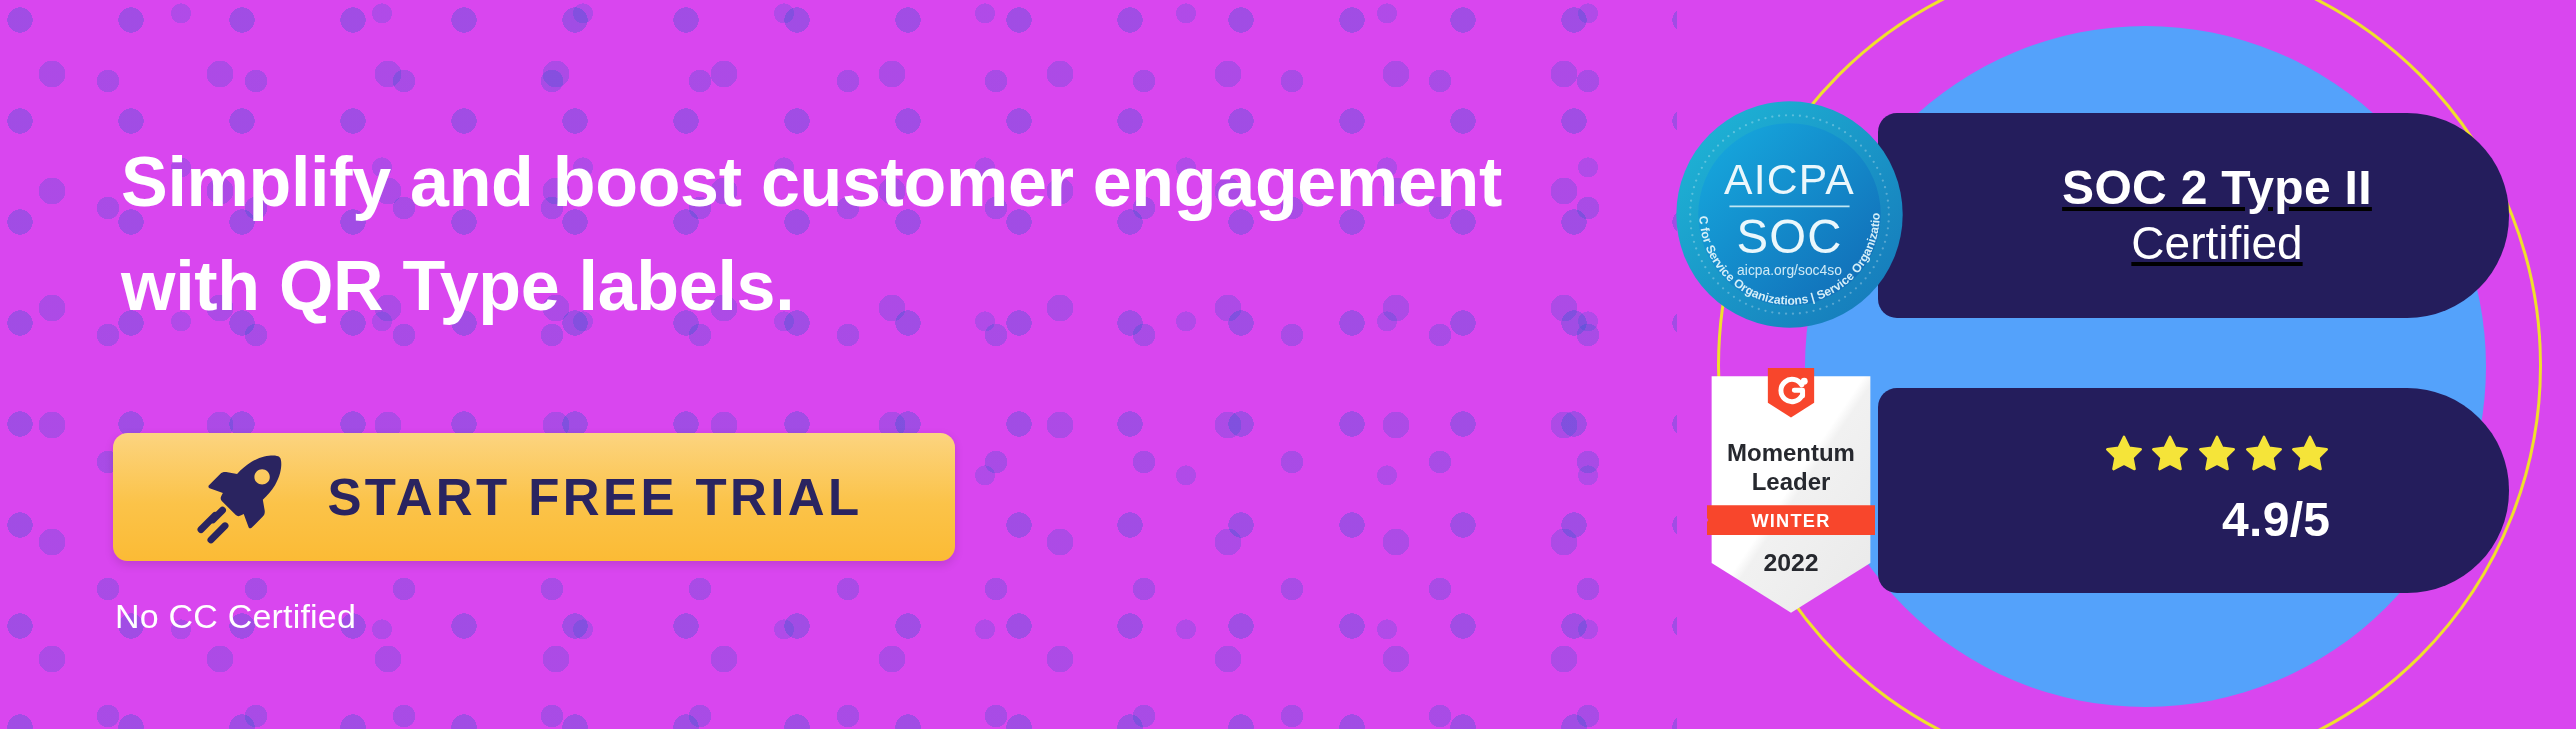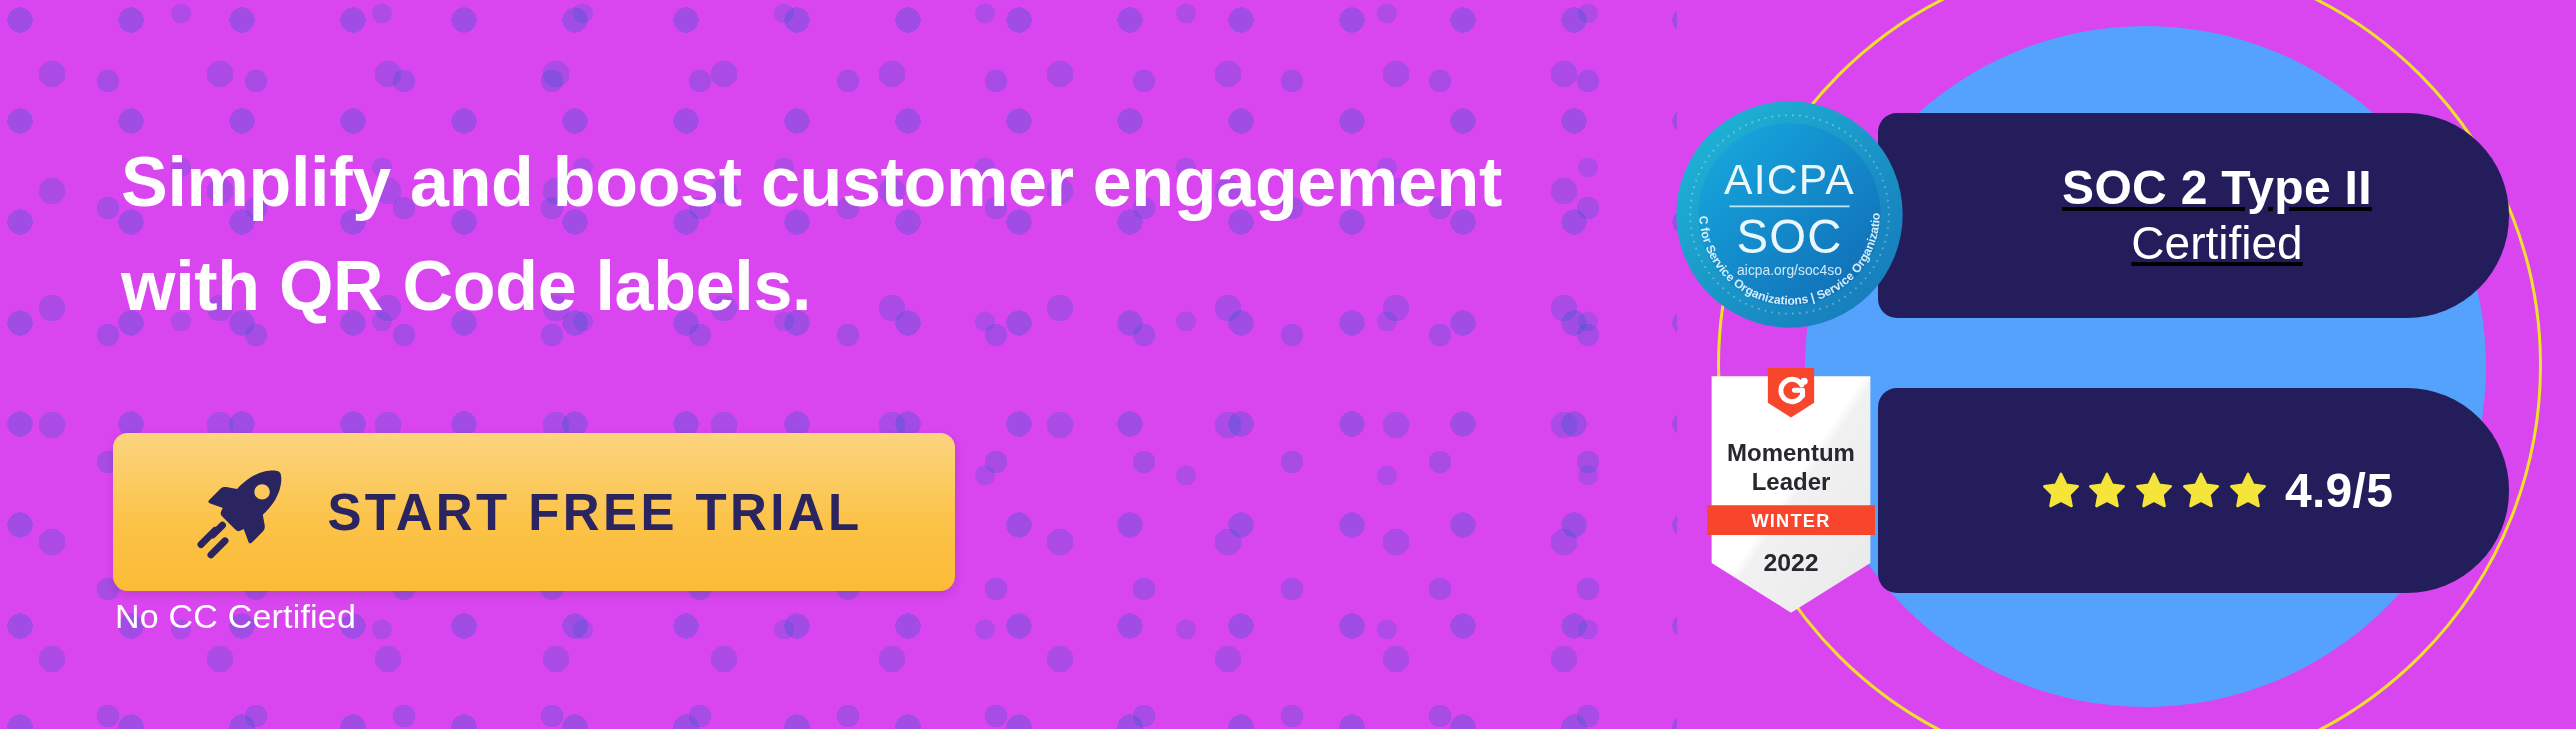--- a/index.html
+++ b/index.html
@@ -65,21 +65,21 @@
     font-size:70px;
     font-weight:bold;
     line-height:1.48;
     letter-spacing:-0.3px;
   }
   .headline .l2{ display:block; }
 
   .cta-button{
     position:absolute;
     left:113px; top:433px;
-    width:842px; height:158px;
+    width:842px; height:128px;
     border:none;
     border-radius:14.8px;
     background:linear-gradient(180deg,#fcd480 0%,#fbc349 55%,#fbbb35 100%);
     box-shadow:0 3.4px 9.4px rgba(0,0,0,.12);
     display:flex; align-items:center; justify-content:center;
     gap:35px;
     cursor:pointer;
     padding-right:14px;
   }
   .rocket-icon{ width:101px; height:101px; flex:none; }
@@ -122,22 +122,23 @@
   .pill-title{
     color:#ffffff; font-size:48px; font-weight:bold;
     letter-spacing:0.3px; line-height:1.12;
     margin-left:47px;
   }
   .pill-sub{
     color:#ffffff; font-size:46px; font-weight:normal;
     line-height:1.15; margin-top:2.7px; margin-left:47px;
   }
   .rating-row{
-    display:flex; align-items:center; gap:17.4px;
+    display:flex; align-items:flex-end; gap:17.4px;
     margin-left:47px;
+    flex-direction:column;
   }
   .stars{ display:flex; gap:6.7px; }
   .star{ width:40px; height:40px; display:block; }
   .rating-value{
     color:#ffffff; font-size:48px; font-weight:bold; letter-spacing:0.3px;
   }
   .reviews-text{
     color:#ffffff; font-size:46px; font-weight:normal;
     margin-top:5.4px; margin-left:47px;
   }
@@ -164,21 +165,21 @@
   <div class="dot-mask">
     <div class="dot-field"></div>
     <div class="dot-field b"></div>
   </div>
 
   <div class="ring-yellow"></div>
   <div class="circle-light"></div>
 
   <h1 class="headline">
     <span>Simplify and boost customer engagement</span>
-    <span class="l2">with QR Code labels.</span>
+    <span class="l2">with QR Type labels.</span>
   </h1>
 
   <button class="cta-button">
     <svg class="rocket-icon" viewBox="0 0 64 64">
       <g fill="#2a2460">
         <path d="M55.8 6.2c-1.1-1.1-8.9-1.9-17.4 3.2-3.5 2.1-6.6 4.9-9.2 7.7l-6.9-1.2c-1.4-.2-2.8.2-3.8 1.2l-7.1 7.1c-.6.6-.4 1.6.4 1.9l8.4 3.1c-.5.9-.9 1.7-1.2 2.4-.4.9-.2 1.9.5 2.6l8.9 8.9c.7.7 1.7.9 2.6.5.7-.3 1.5-.7 2.4-1.2l3.1 8.4c.3.8 1.3 1 1.9.4l7.1-7.1c1-1 1.4-2.4 1.2-3.8l-1.2-6.9c2.8-2.6 5.6-5.7 7.7-9.2 5.1-8.5 4.3-16.3 3.2-17.4zM41.6 22.4c-1.9-1.9-1.9-5 0-6.9 1.9-1.9 5-1.9 6.9 0 1.9 1.9 1.9 5 0 6.9-1.9 1.9-5 1.9-6.9 0z"></path>
         <path d="M16.6 39.2c-1.3-1.3-3.6-1-5.1.5l-8 8c-.8.8-.8 2.1 0 2.9.8.8 2.1.8 2.9 0l8-8c1.5-1.5 3.5-2.1 2.2-3.4z" opacity="0"></path>
         <rect x="2.3" y="45.6" width="17" height="4.4" rx="2.2" transform="rotate(-45 10.8 47.8)"></rect>
         <rect x="8.6" y="52.2" width="17" height="4.4" rx="2.2" transform="rotate(-45 17.1 54.4)"></rect>
         <rect x="10.4" y="40.9" width="13" height="4.4" rx="2.2" transform="rotate(-45 16.9 43.1)"></rect>

